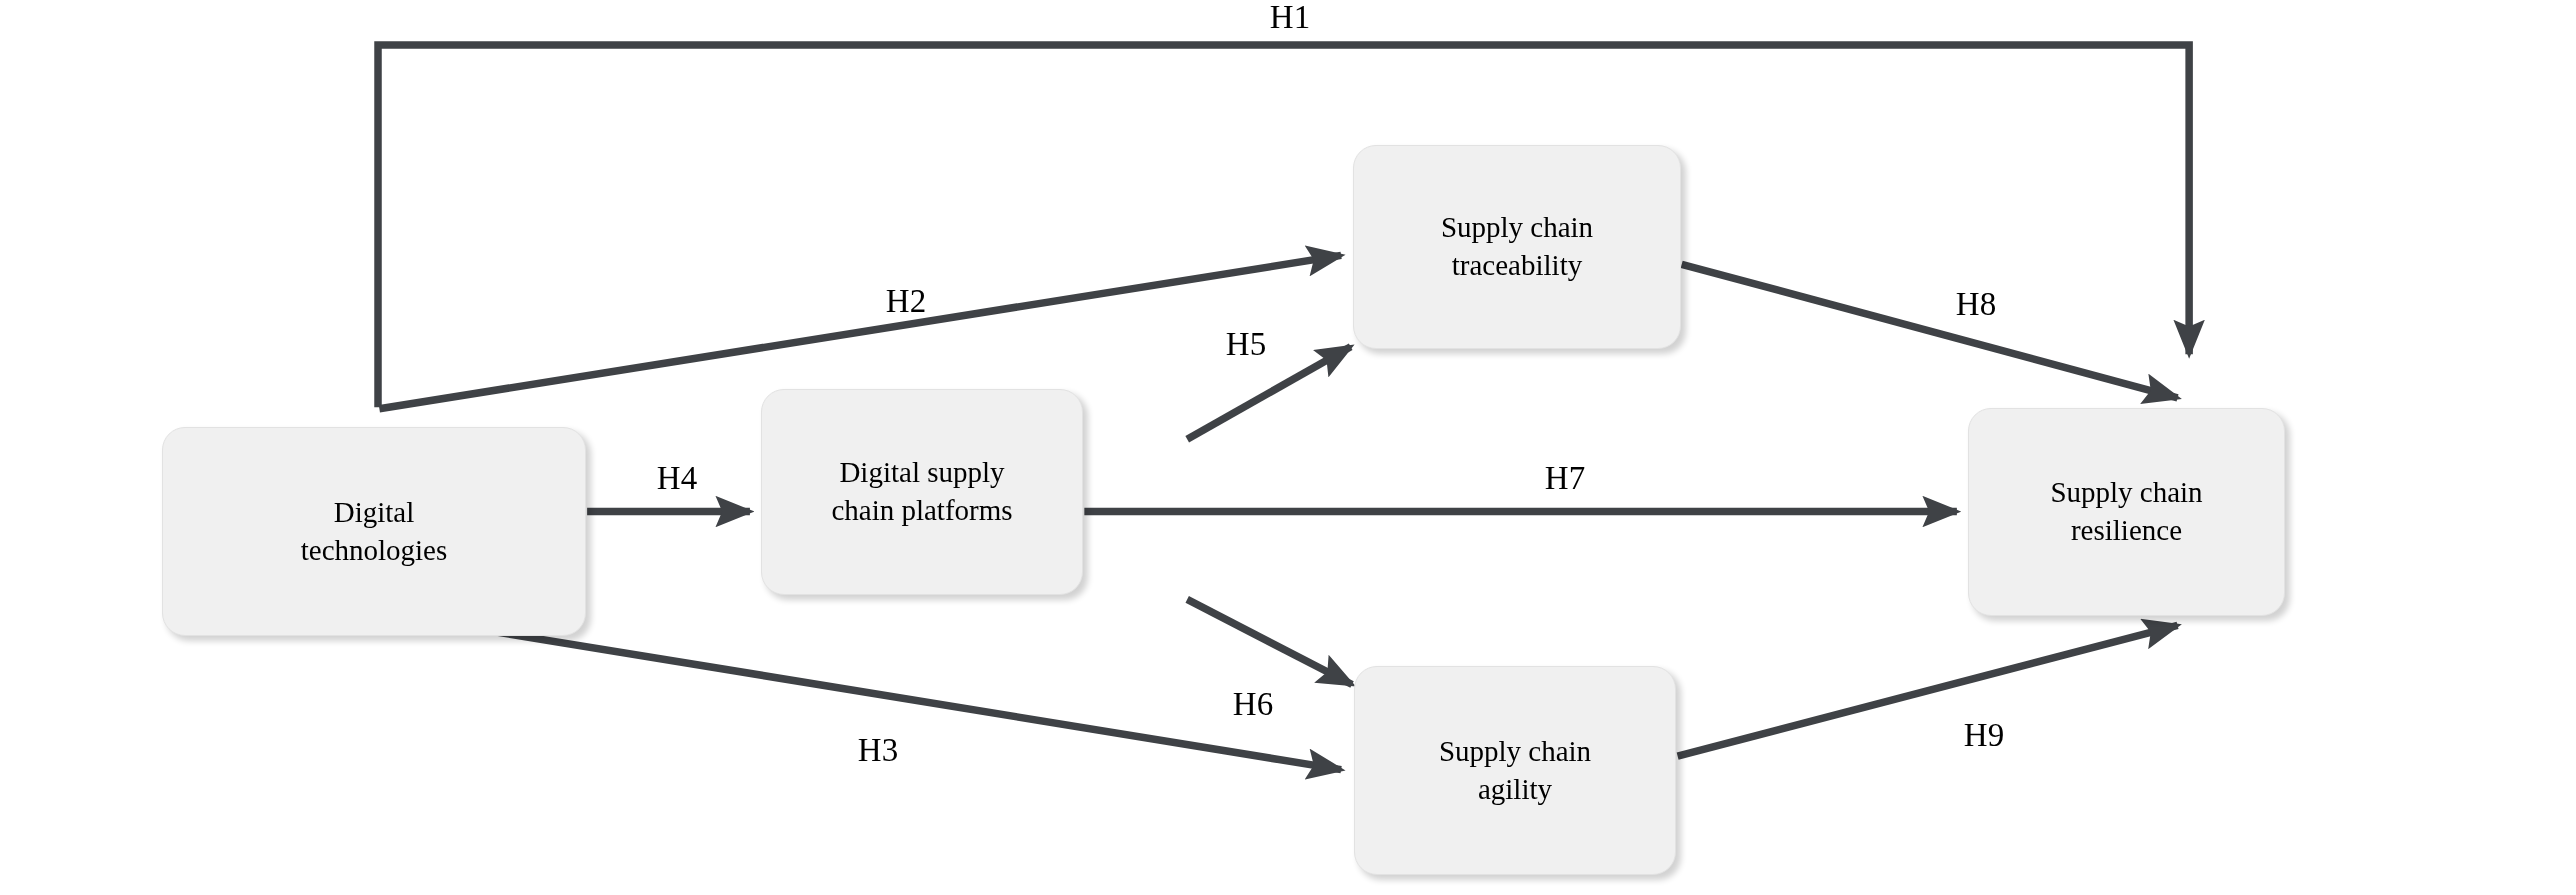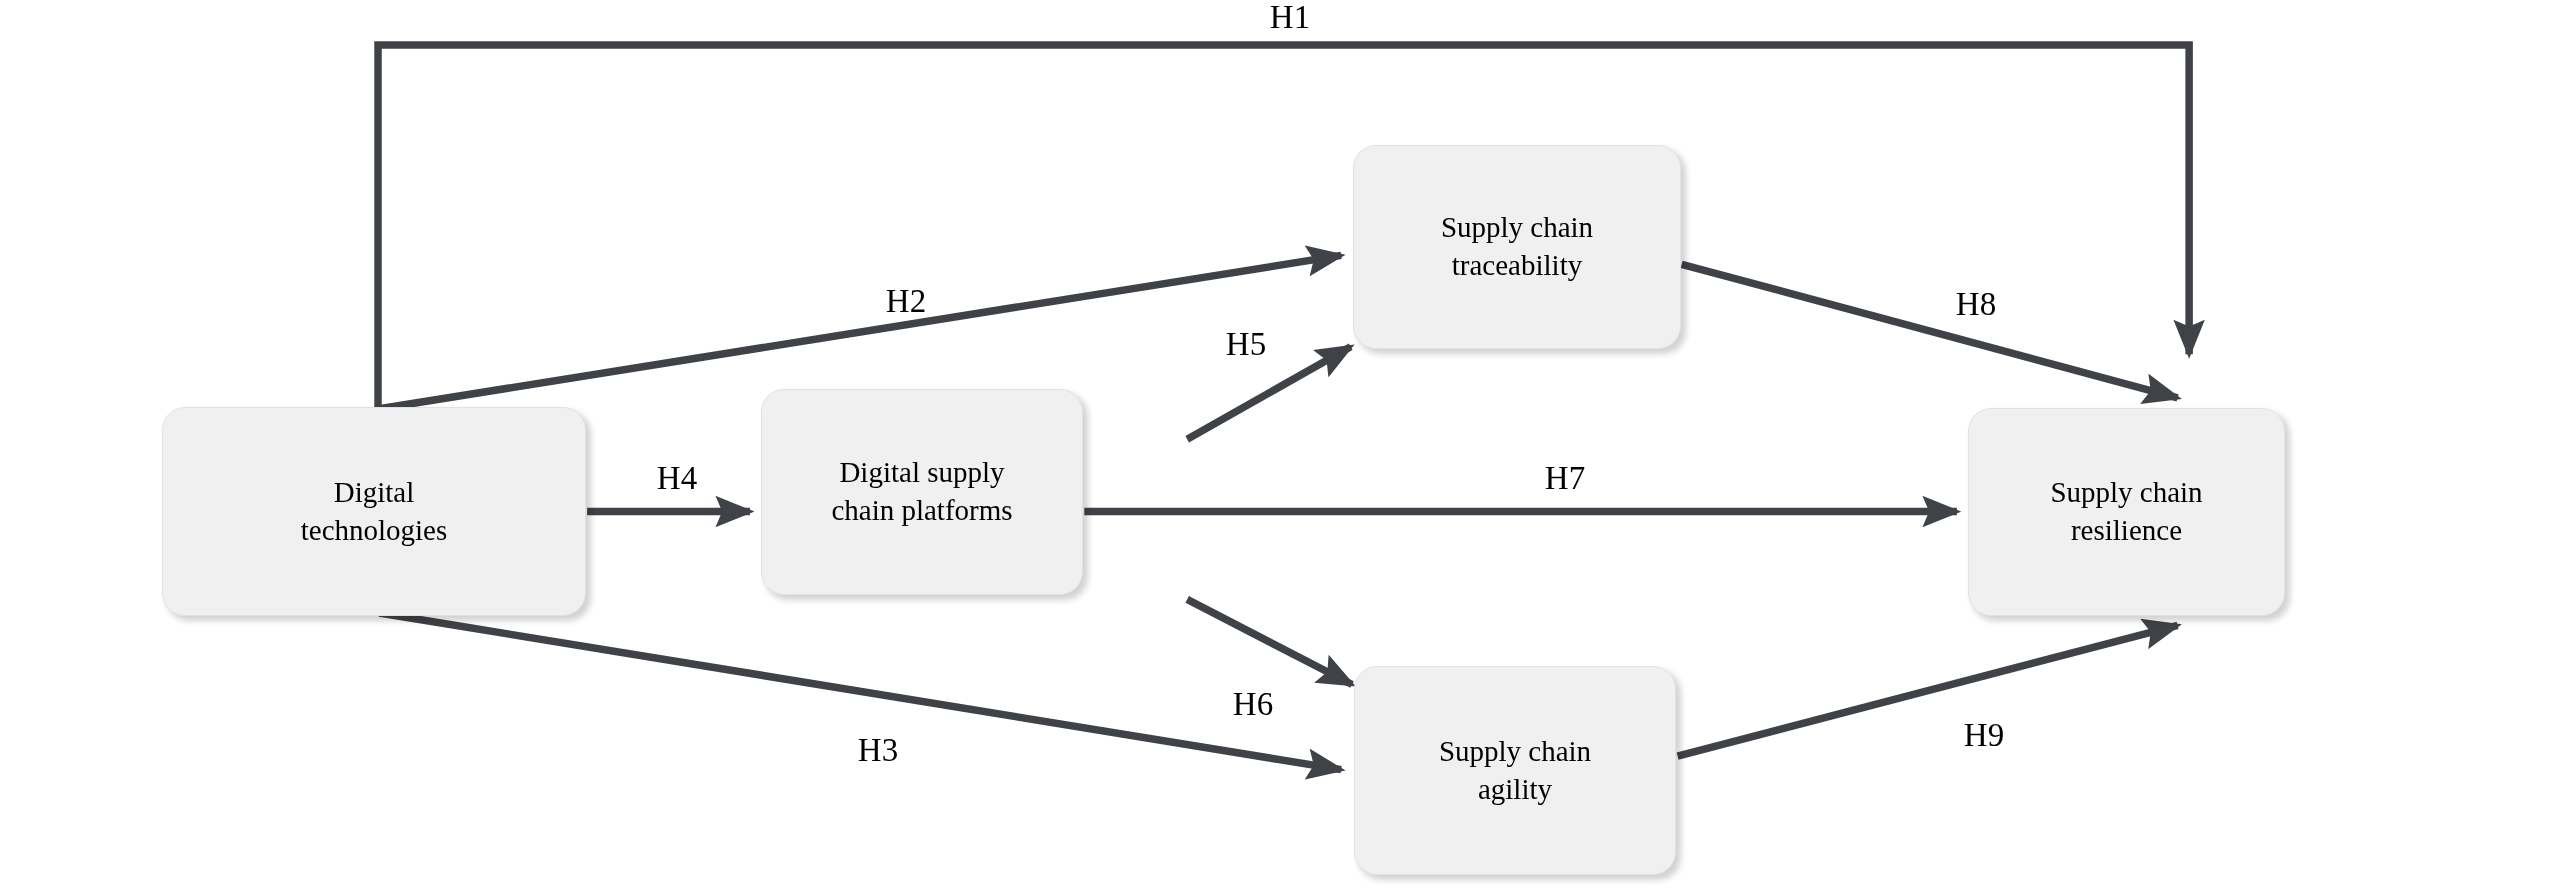--- a/index.html
+++ b/index.html
@@ -97,21 +97,21 @@
 
     <g>
       <path d="M 2468,388 L 3196,584" fill="none" stroke="#3f4246" stroke-width="11" marker-end="url(#arrowhead)"></path>
     </g>
 
     <g>
       <path d="M 2462,1110 L 3196,918" fill="none" stroke="#3f4246" stroke-width="11" marker-end="url(#arrowhead)"></path>
     </g>
   </svg>
 
-  <div class="node" style="left:162px; top:407px; width:424px; height:209px;">
+  <div class="node" style="left:162px; top:427px; width:424px; height:209px;">
     <span class="node-label">Digital
 technologies</span>
   </div>
 
   <div class="node" style="left:761px; top:389px; width:322px; height:206px;">
     <span class="node-label">Digital supply
 chain platforms</span>
   </div>
 
   <div class="node" style="left:1353px; top:145px; width:328px; height:204px;">

